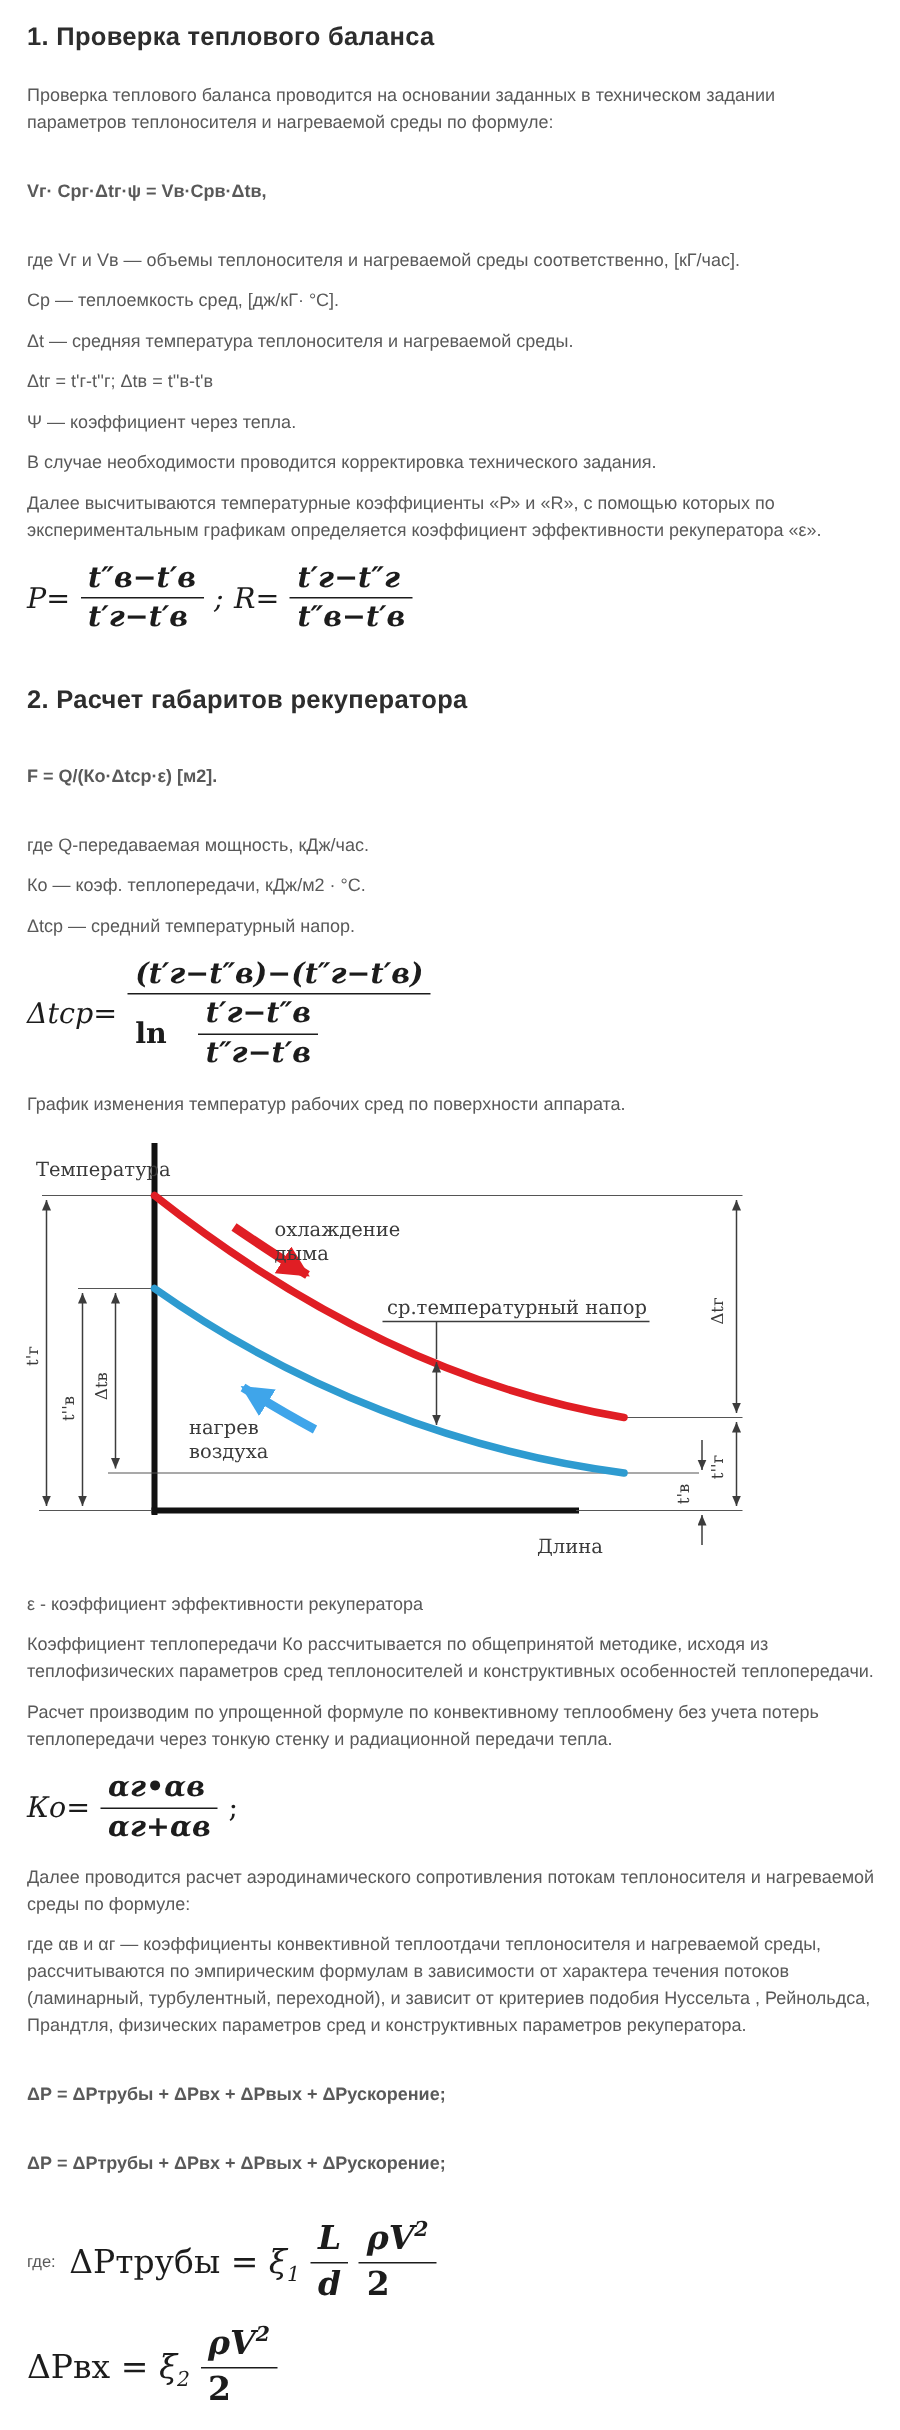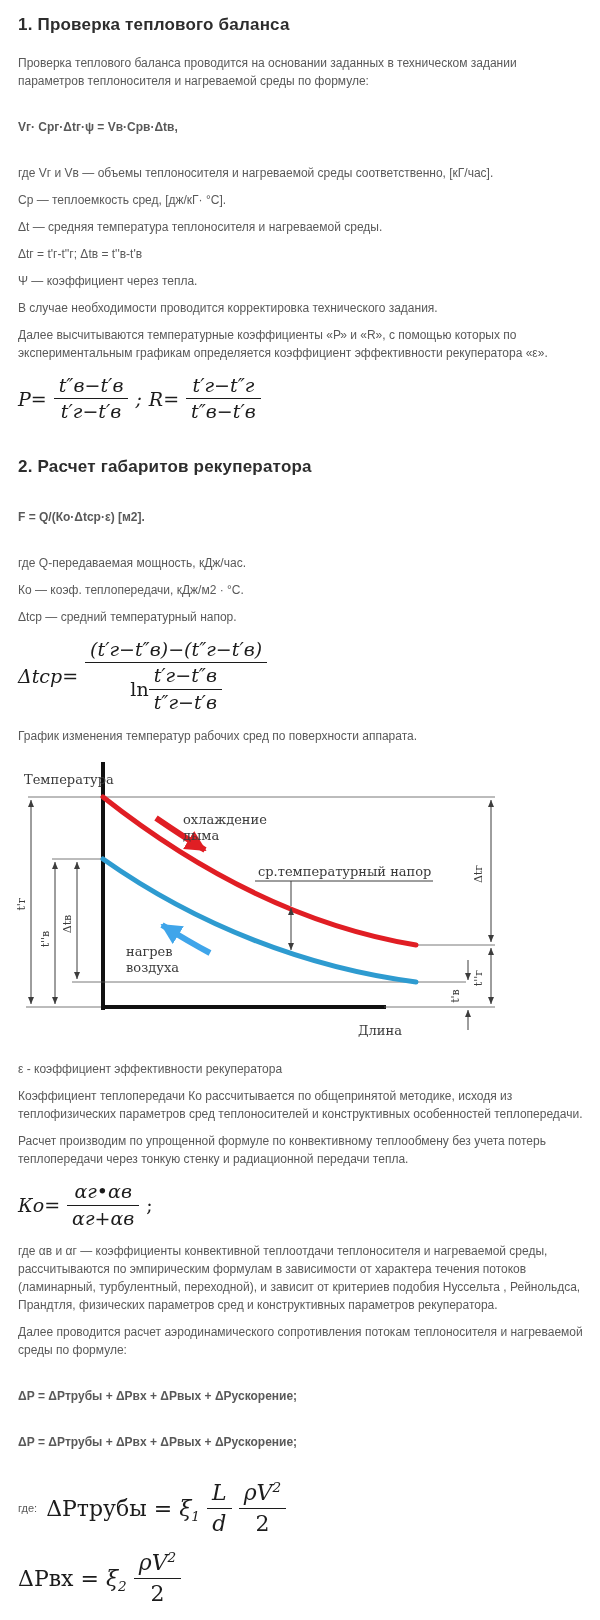--- a/index.html
+++ b/index.html
@@ -8,24 +8,24 @@
   .h{font-family:"Liberation Sans",sans-serif;font-size:17px;font-weight:700;color:#2d2d2d;margin:6px 0 16px;letter-spacing:.2px;}
   .h.second{margin-top:30px;}
   p{margin:9px 0;}
   .eqline{margin:28px 0;font-weight:bold;}
   
   .formula{font-family:"DejaVu Serif",serif;color:#1c1c1c;margin:12px 0;display:flex;align-items:center;gap:7px;flex-wrap:nowrap;}
   .it{font-style:italic;}
   .up{font-style:normal;}
   .f19{font-size:19px;}
   .f22{font-size:22px;}
-  .frac{display:inline-flex;flex-direction:column;text-align:center;vertical-align:middle;line-height:1.25;}
+  .frac{display:inline-flex;flex-direction:column;text-align:left;vertical-align:middle;line-height:1.25;font-weight:bold;}
   .frac .num{border-bottom:1.4px solid #1c1c1c;padding:0 5px 1px;}
   .frac .den{padding:1px 5px 0;}
-  .denrow{display:inline-flex;align-items:center;gap:0;justify-content:center;}
+  .denrow{display:inline-flex;align-items:center;gap:21px;justify-content:center;}
   .gde{font-family:"Liberation Sans",sans-serif;font-style:normal;font-size:11px;color:#595959;margin-right:2px;}
   sub,sup{font-size:62%;line-height:0;}
   .chart-wrap{margin:4px 0 2px -10px;}
   svg text{font-family:"DejaVu Serif",serif;fill:#3a3a3a;}
 </style>
 </head>
 <body>
 
 <div class="page">
 
@@ -143,22 +143,22 @@
 
   <div class="formula f19">
     <span class="it">Ко=</span>
     <span class="frac">
       <span class="num it">αг•αв</span>
       <span class="den it">αг+αв</span>
     </span>
     <span>;</span>
   </div>
 
+  <p>Далее проводится расчет аэродинамического сопротивления потокам теплоносителя и нагреваемой среды по формуле:</p>
   <p>где αв и αг — коэффициенты конвективной теплоотдачи теплоносителя и нагреваемой среды, рассчитываются по эмпирическим формулам в зависимости от характера течения потоков (ламинарный, турбулентный, переходной), и зависит от критериев подобия Нуссельта , Рейнольдса, Прандтля, физических параметров сред и конструктивных параметров рекуператора.</p>
-  <p>Далее проводится расчет аэродинамического сопротивления потокам теплоносителя и нагреваемой среды по формуле:</p>
   <p class="eqline">ΔР = ΔРтрубы + ΔРвх + ΔРвых + ΔРускорение;</p>
   <p class="eqline">ΔР = ΔРтрубы + ΔРвх + ΔРвых + ΔРускорение;</p>
 
   <div class="formula f22">
     <span class="gde">где:</span>
     <span class="up">ΔРтрубы</span>
       <span class="up">=</span>
       <span class="it"><span>ξ</span><sub>1</sub></span>
     <span class="frac">
       <span class="num it">L</span>

